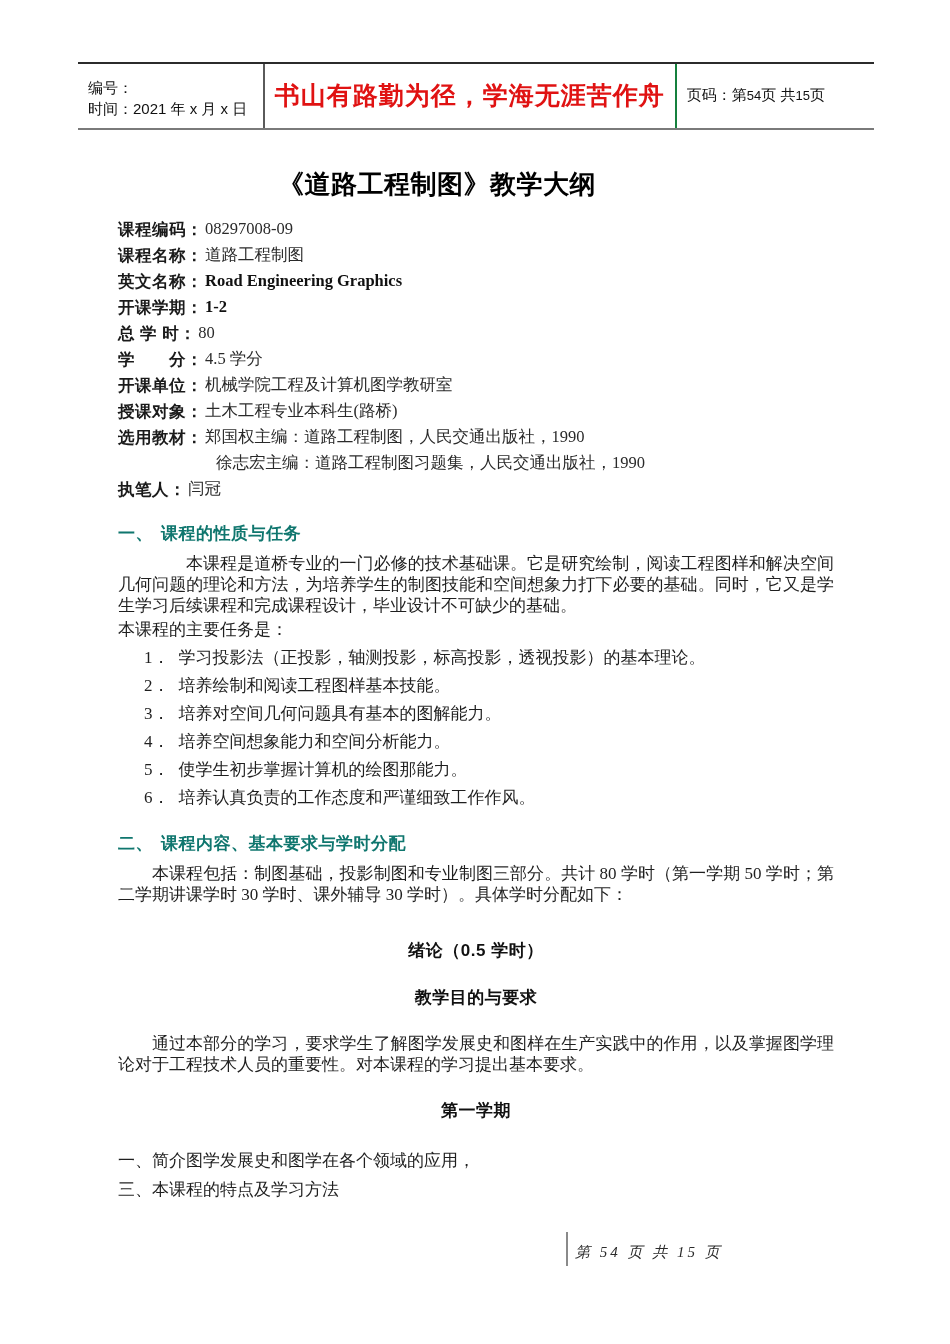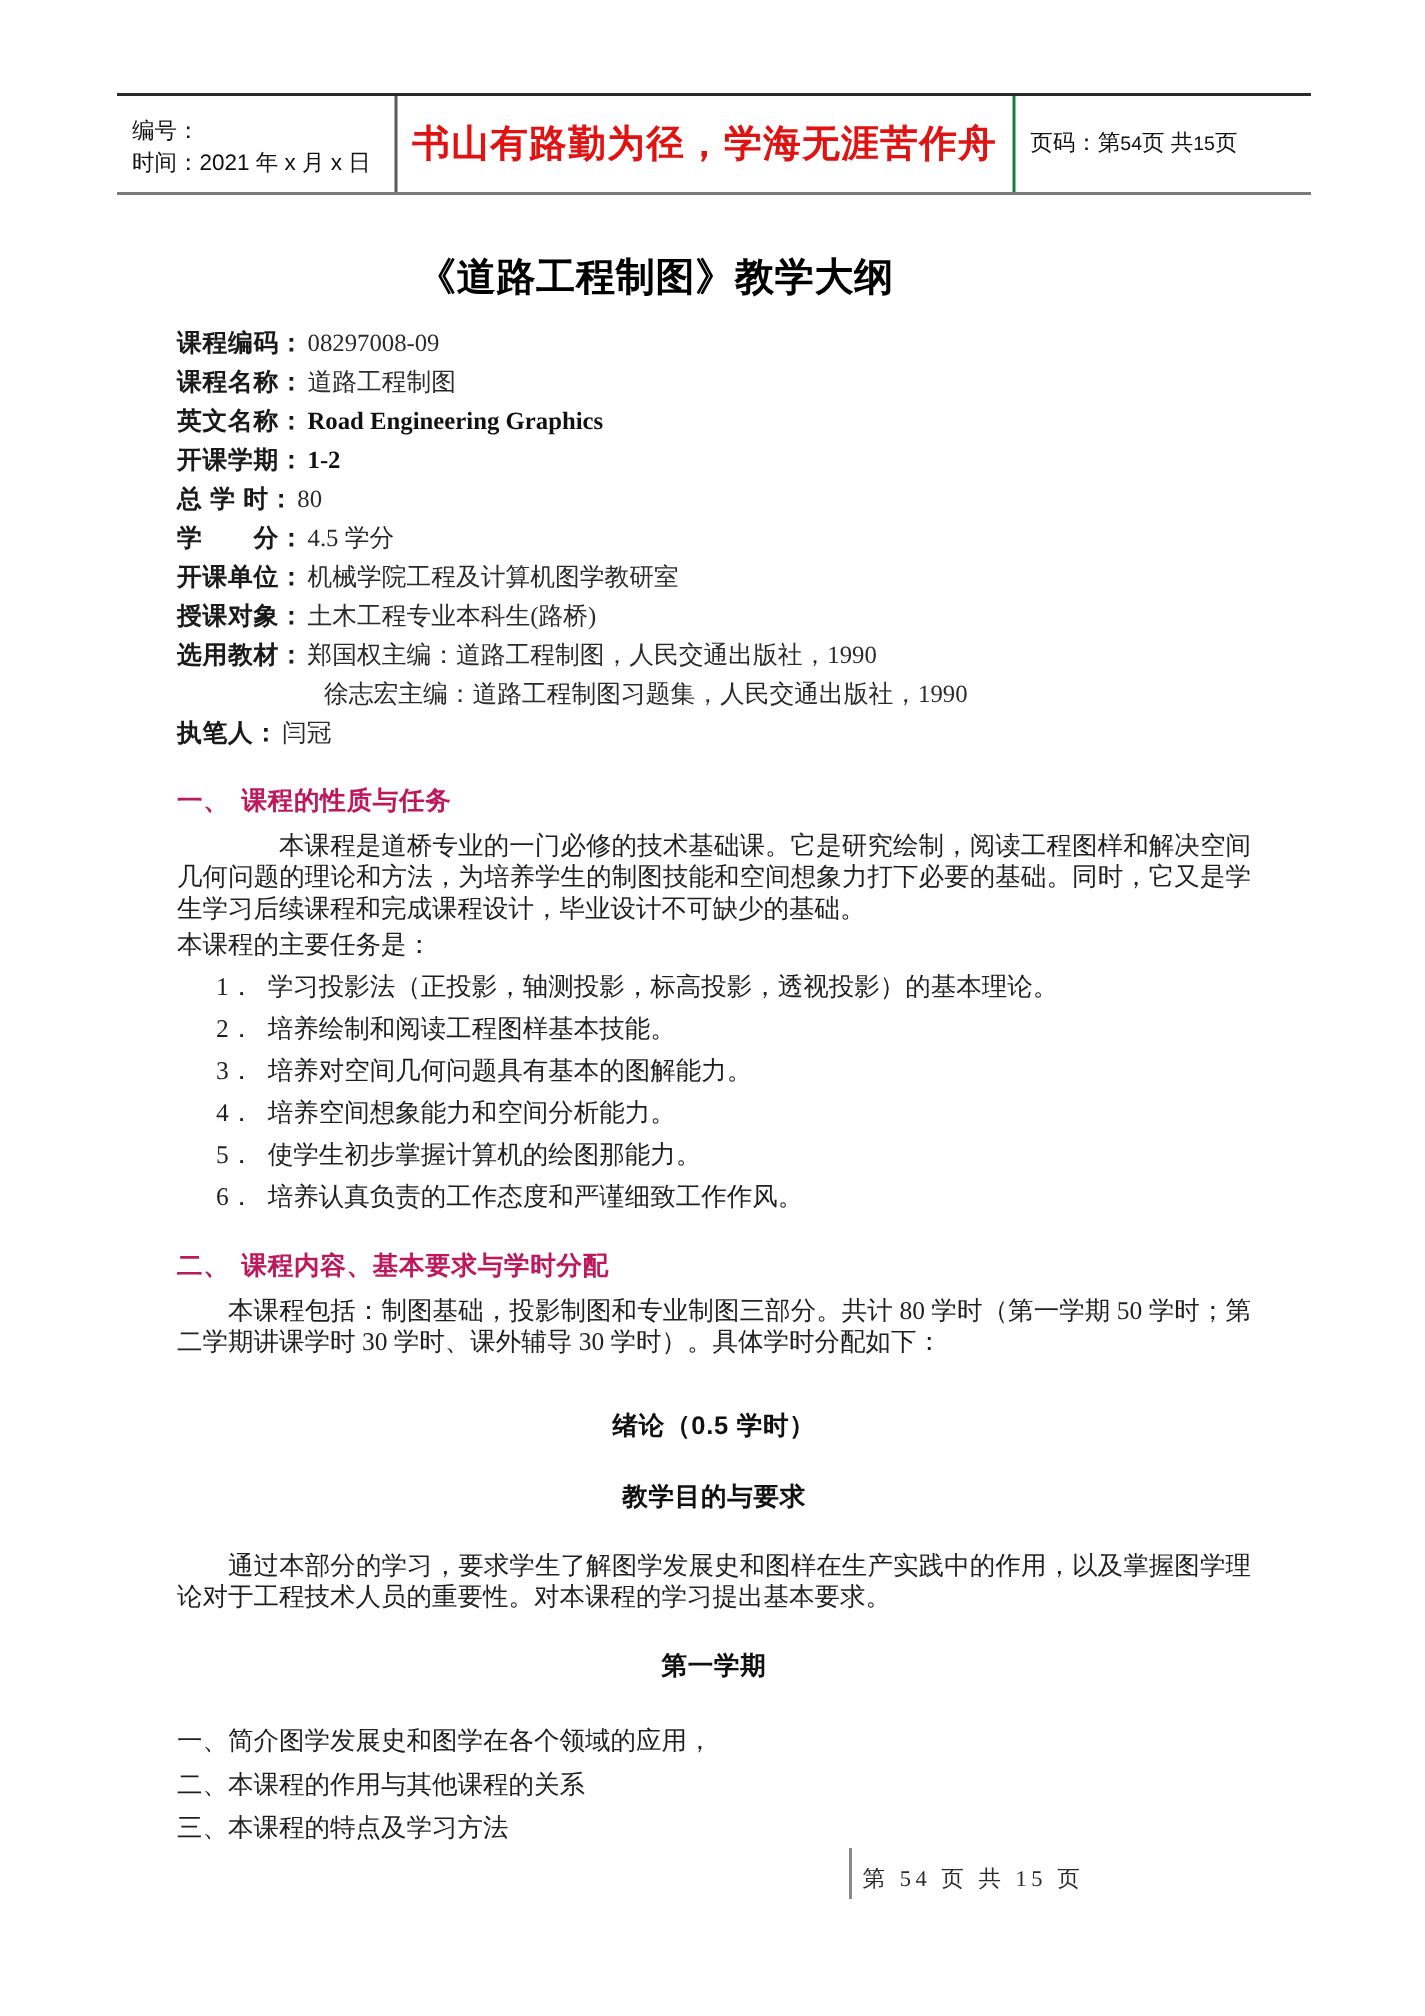--- a/index.html
+++ b/index.html
@@ -130,21 +130,21 @@
     font-family: "Liberation Serif", "DejaVu Serif", serif;
     color: #2a2a2a;
     white-space: nowrap;
   }
 
   
   .sec-heading {
     font-family: Liberation Sans, sans-serif;
     font-weight: bold;
     font-size: 17px;
-    color: #be185d;
+    color: #0f766e;
     margin-top: 20px;
     margin-bottom: 8px;
     letter-spacing: 0.5px;
   }
   .sec-heading .sec-num { margin-right: 8px; }
 
   
   .para {
     font-family: "Liberation Serif", "DejaVu Serif", serif;
     font-size: 17px;
@@ -199,20 +199,21 @@
   .doc-footer {
     position: absolute;
     left: 575px;
     top: 1243px;
     width: 320px;
     display: flex;
     align-items: center;
     font-family: "Liberation Serif", "DejaVu Serif", serif;
     font-size: 15px;
     color: #2b2b2b;
+    font-style: italic;
   }
   .footer-rule {
     position: absolute;
     left: 566px;
     top: 1232px;
     width: 2px;
     height: 34px;
     background: #8a8a8a;
   }
   .footer-text { letter-spacing: 3px; white-space: nowrap; }
@@ -327,21 +328,20 @@
     <p class="para indent-1">通过本部分的学习，要求学生了解图学发展史和图样在生产实践中的作用，以及掌握图学理论对于工程技术人员的重要性。对本课程的学习提出基本要求。</p>
 
     <div class="sp-md"></div>
 
     <div class="center-heading">第一学期</div>
 
     <div class="sp-md"></div>
 
     <div id="content-items">
         <div class="outline-line">一、简介图学发展史和图学在各个领域的应用，</div>
-        <div class="outline-line">二、本课程的作用与其他课程的关系</div>
         <div class="outline-line">三、本课程的特点及学习方法</div>
       </div>
 
   </div>
 
   <div class="footer-rule"></div>
   <div class="doc-footer">
     <span class="footer-text"><span>第</span> <span>54</span> <span>页</span> <span>共</span> <span>15</span> <span>页</span></span>
   </div>
 

